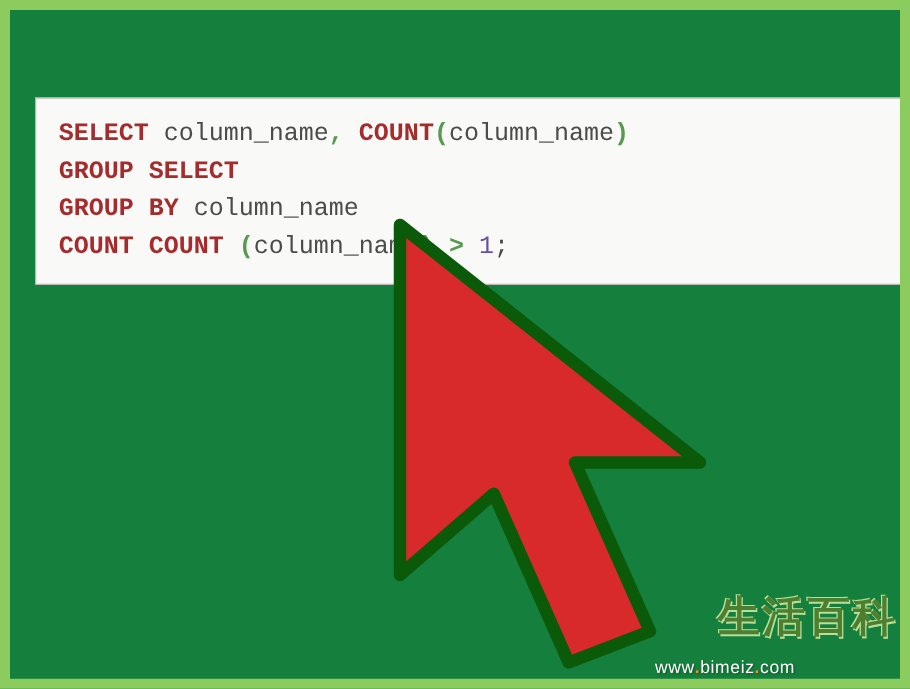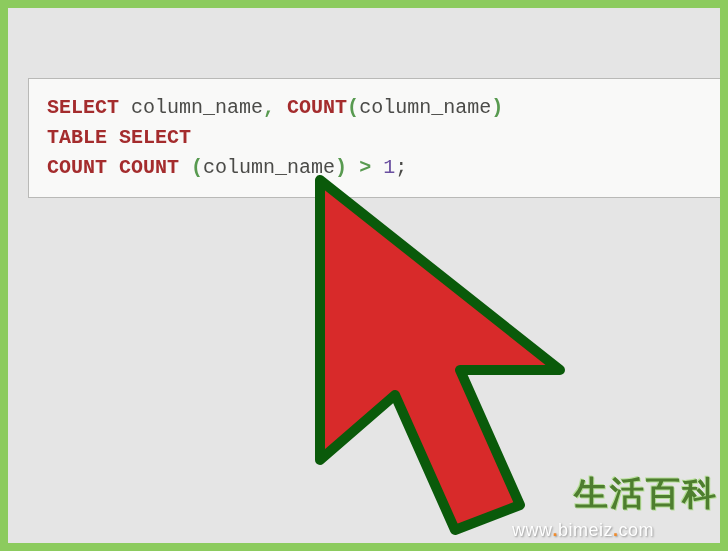--- a/index.html
+++ b/index.html
@@ -10,21 +10,21 @@
     position: relative;
     overflow: hidden;
     font-family: "Consolas", "Courier New", monospace;
   }
   .panel {
     position: absolute;
     top: 8px;
     left: 8px;
     right: 8px;
     bottom: 8px;
-    background: #e5e5e5;
+    background: #15803d;
   }
   .codebox {
     position: absolute;
     top: 70px;
     left: 20px;
     right: 0;
     background: #f9f9f8;
     border-top: 1px solid #b9b9b7;
     border-bottom: 1px solid #b9b9b7;
     border-left: 1px solid #b9b9b7;
@@ -59,38 +59,39 @@
     bottom: 34px;
     font-family: Liberation Serif, serif;
     font-size: 34px;
     color: #4e7e2f;
     font-weight: bold;
     text-shadow: 1px 1px 0 #b7df99, -1px -1px 0 #b7df99;
     letter-spacing: 2px;
   }
   .watermark-bottom {
     position: absolute;
-    right: 74px;
+    right: 92px;
     bottom: 10px;
     font-family: Arial, sans-serif;
-    font-size: 18px;
+    font-size: 14px;
     color: #ffffff;
     text-shadow: 1px 1px 2px rgba(0,0,0,0.35);
     letter-spacing: 0.5px;
   }
   .watermark-bottom .dot { color: #f08b2c; font-weight: bold; }
 </style>
 </head>
 <body>
 
 <div class="panel">
 
   <div class="codebox">
     <div class="codeline"><span class="kw">SELECT</span><span class="ident"> </span><span class="ident">column_name</span><span class="punct-green">,</span><span class="ident"> </span><span class="fn">COUNT</span><span class="punct-green">(</span><span class="ident">column_name</span><span class="punct-green">)</span></div>
-    <div class="codeline"><span class="kw">TABLE</span><span class="ident"> </span><span class="kw">SELECT</span></div>
+    <div class="codeline"><span class="kw">GROUP</span><span class="ident"> </span><span class="kw">SELECT</span></div>
+    <div class="codeline"><span class="kw">GROUP BY</span><span class="ident"> </span><span class="ident">column_name</span></div>
     <div class="codeline"><span class="kw">COUNT</span><span class="ident"> </span><span class="fn">COUNT</span><span class="ident"> </span><span class="punct-green">(</span><span class="ident">column_name</span><span class="punct-green">)</span><span class="ident"> </span><span class="op-green">&gt;</span><span class="ident"> </span><span class="num">1</span><span class="semi">;</span></div>
   </div>
 
 </div>
 
 <svg class="cursor" viewBox="0 0 330 380">
   <path d="M 20 10
            L 20 290
            L 95 225
            L 155 360

